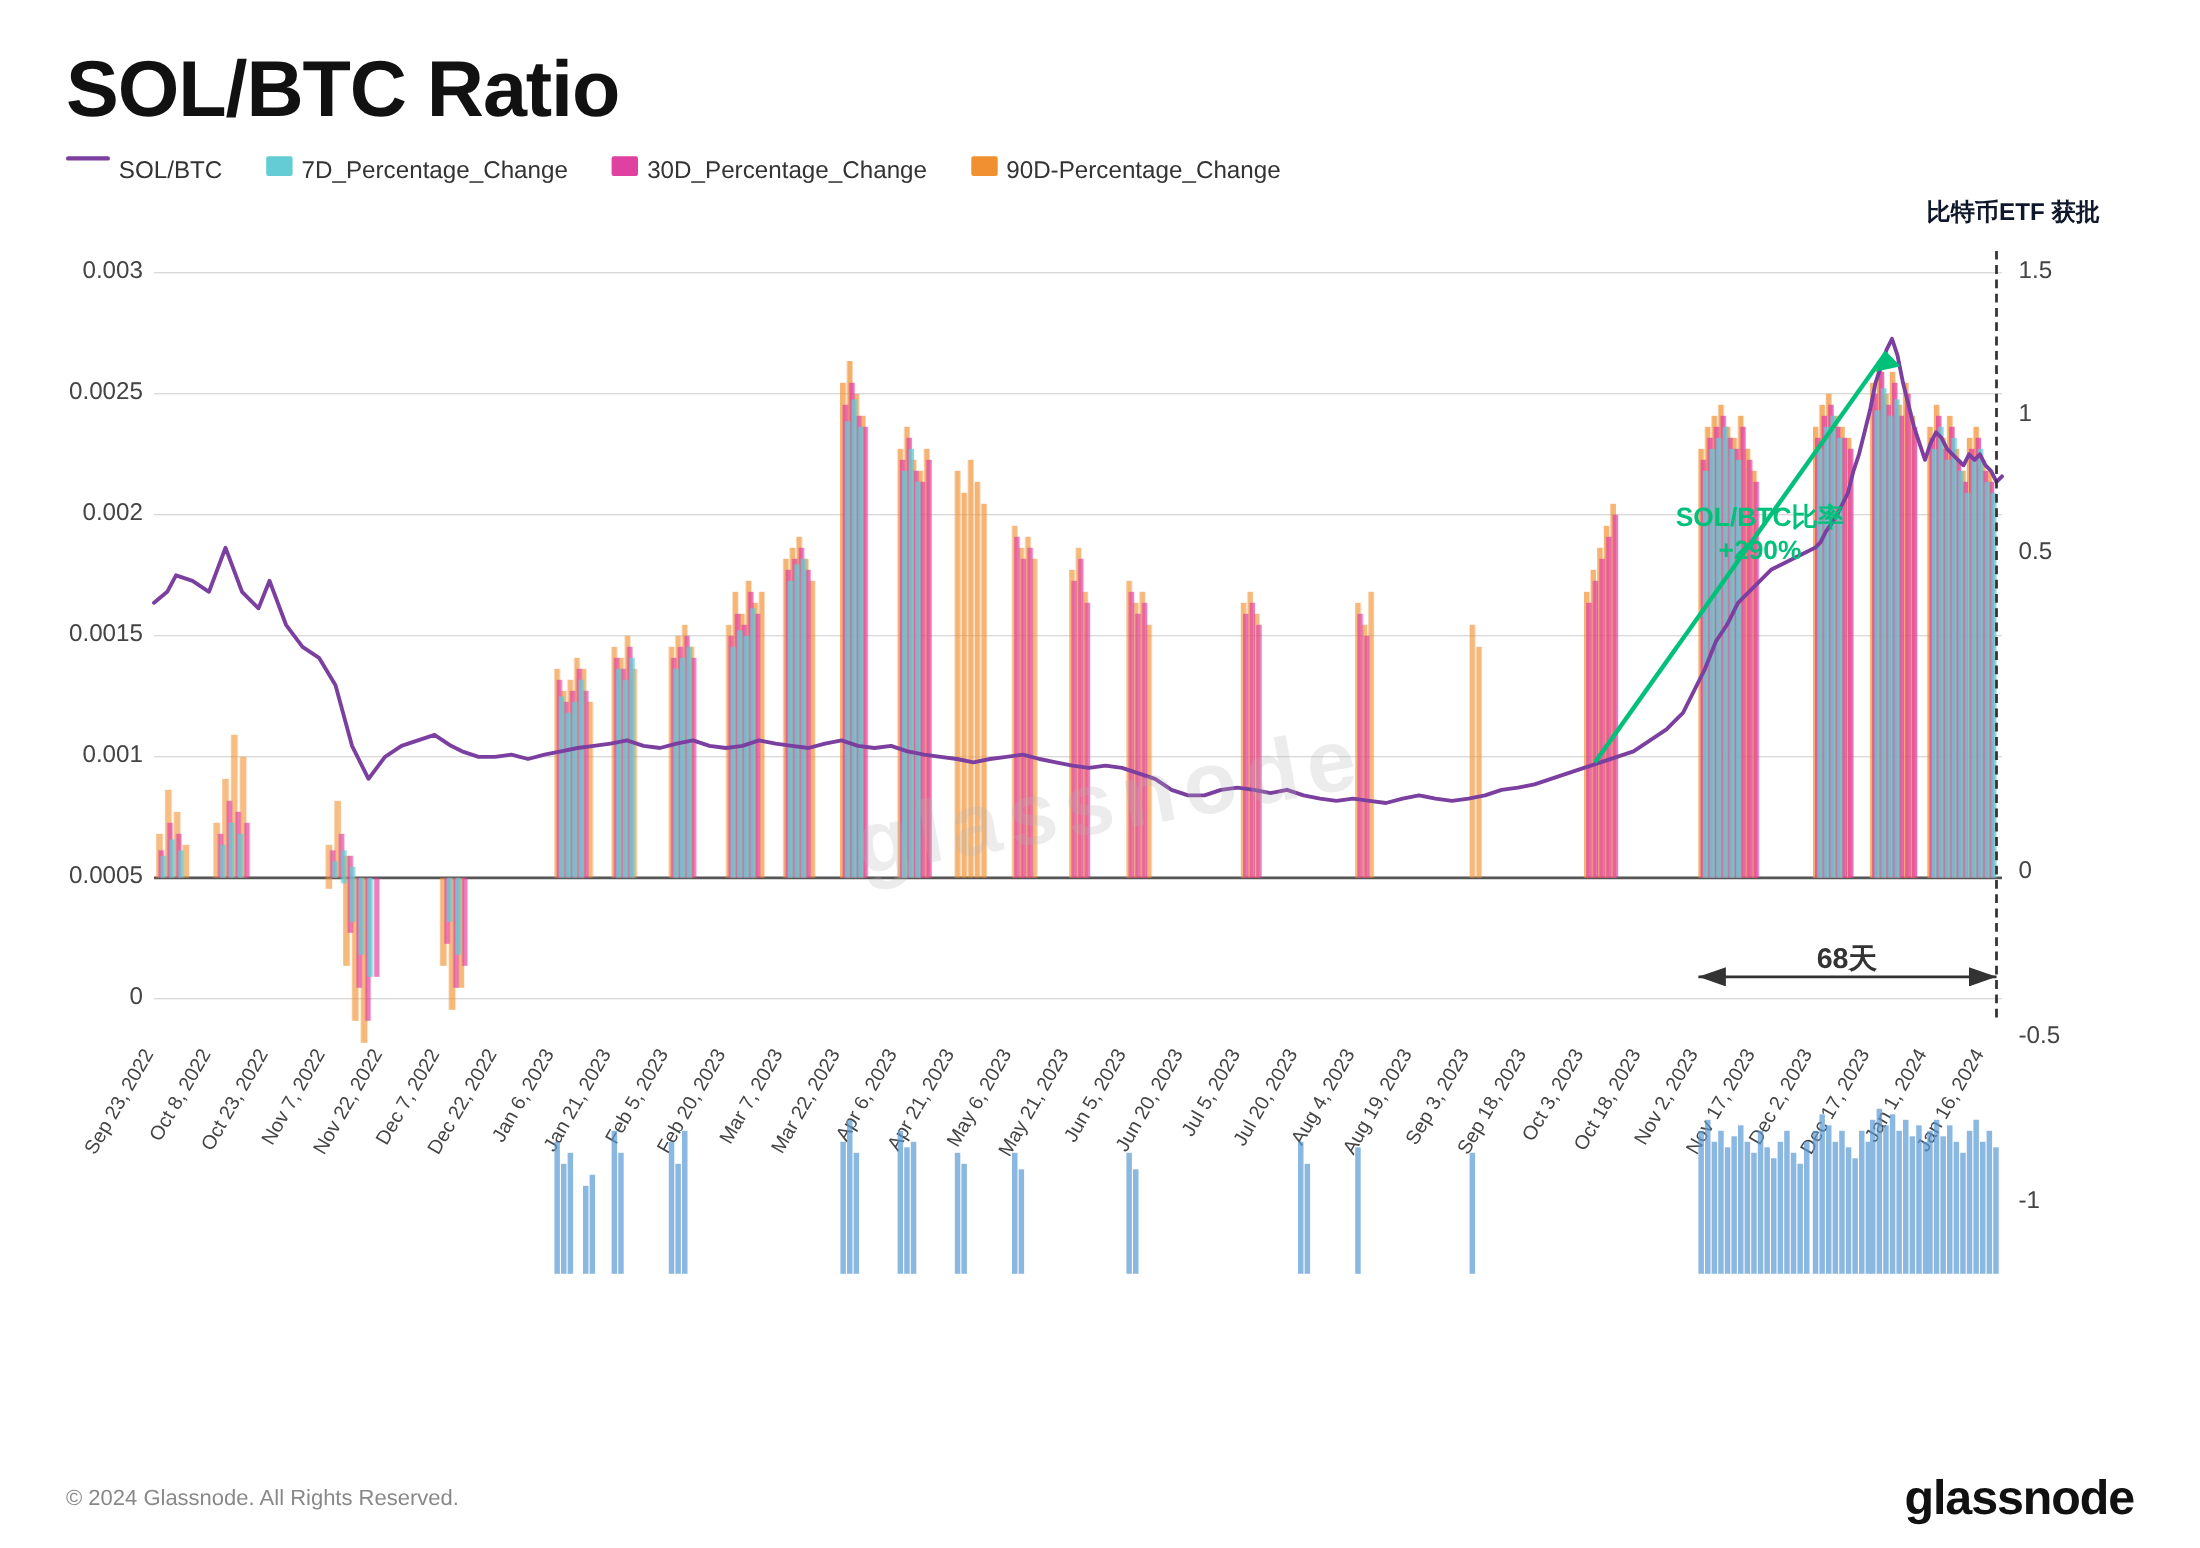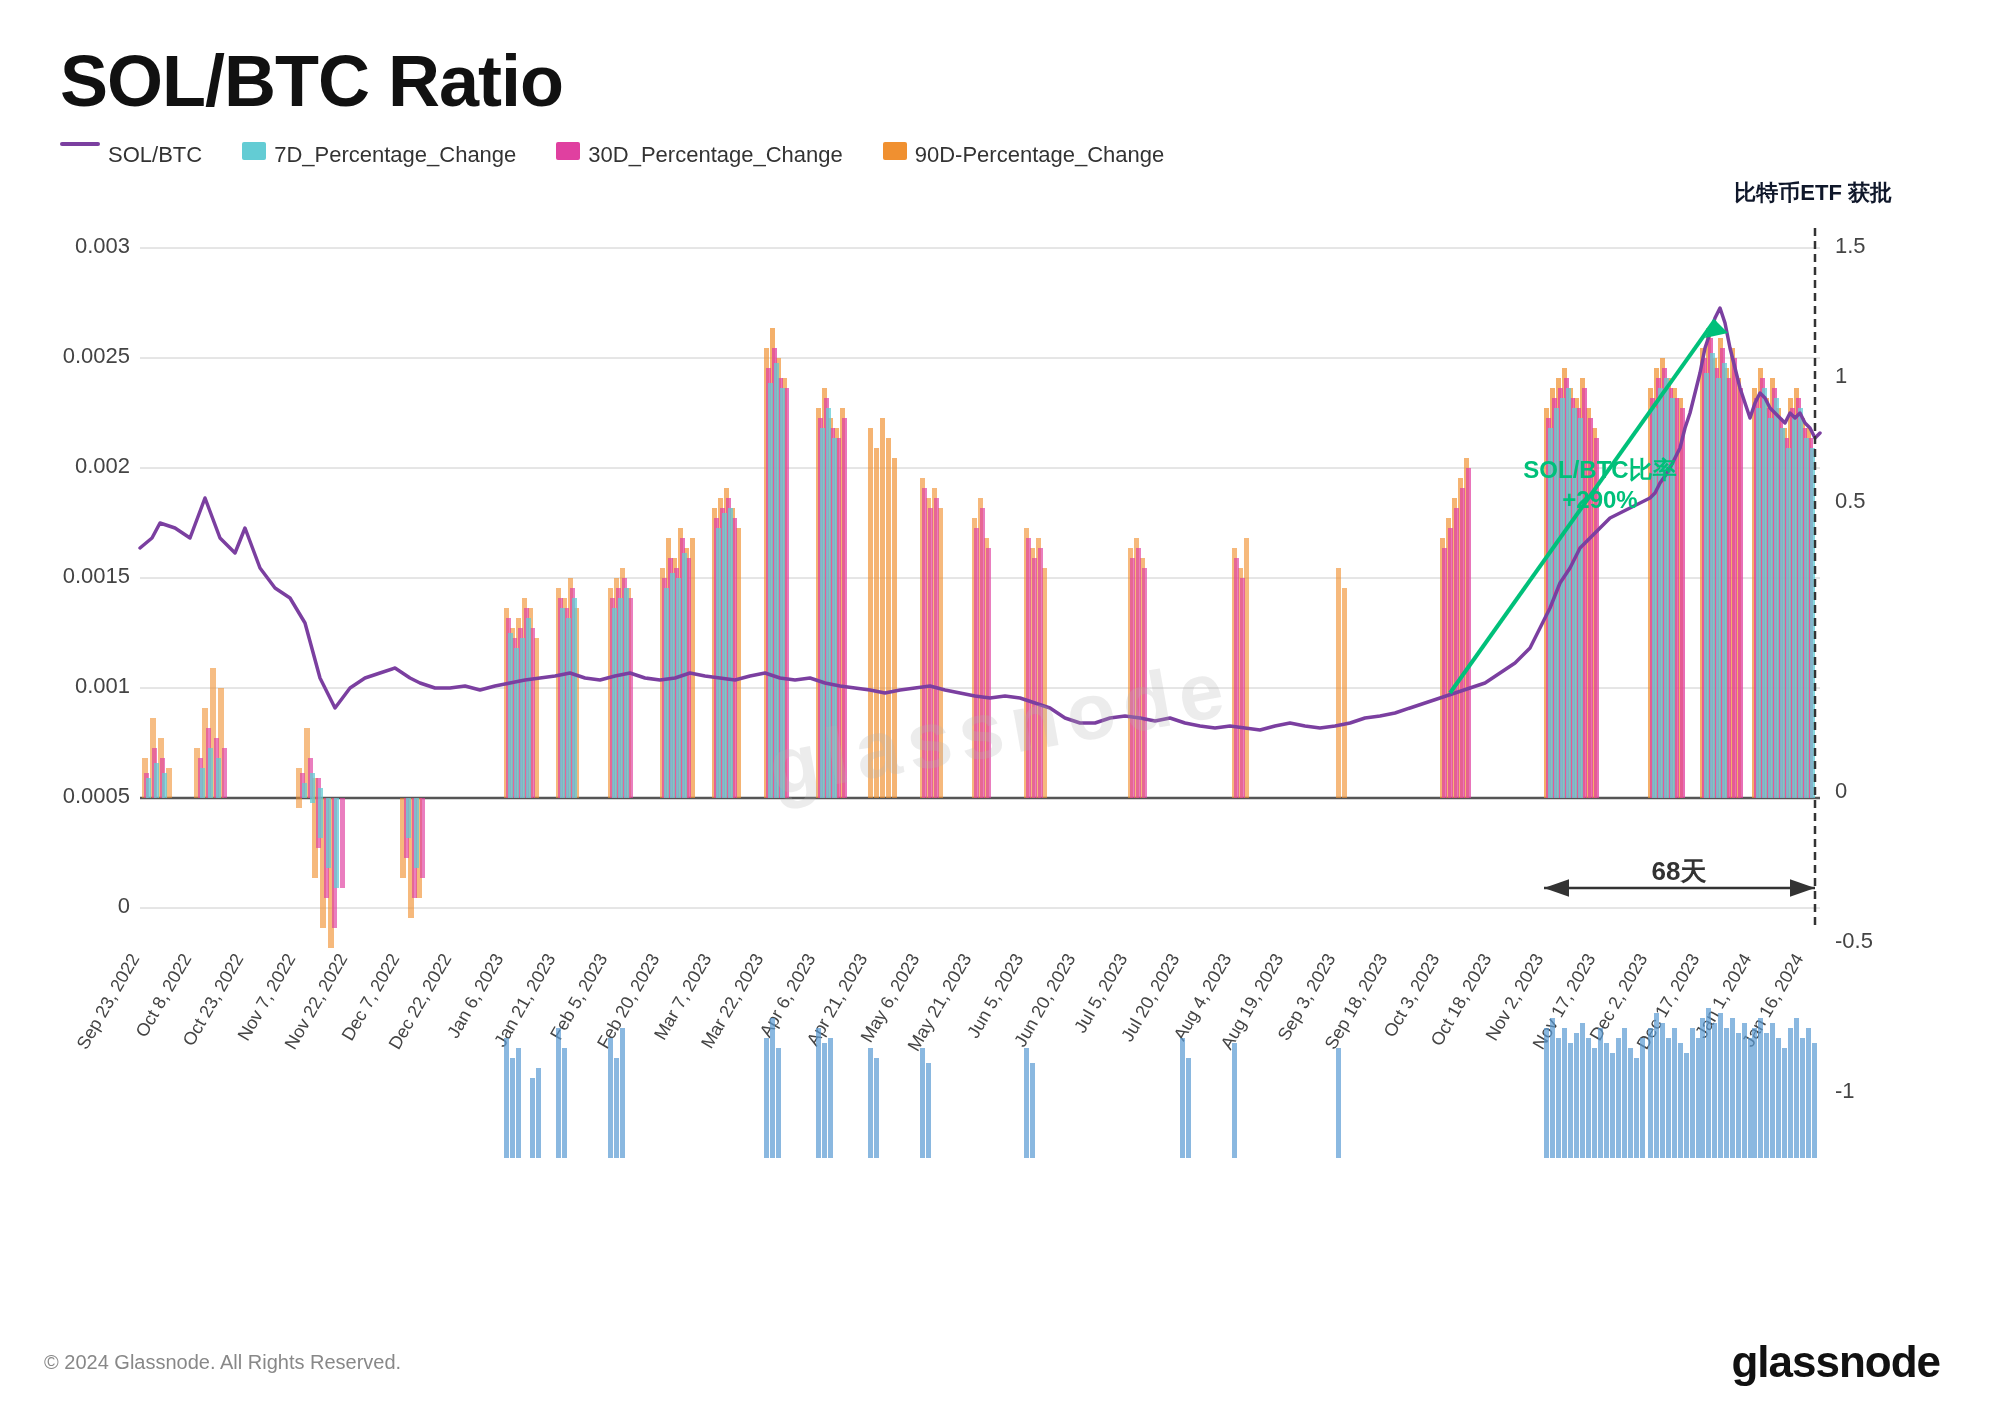--- a/index.html
+++ b/index.html
@@ -8,21 +8,21 @@
       font-family: 'Arial', sans-serif;
       width: 2000px;
       height: 1407px;
       overflow: hidden;
       position: relative;
     }
     .page-container {
       width: 2000px;
       height: 1407px;
       background: #ffffff;
-      padding: 40px 60px 30px 60px;
+      padding: 40px 43px 30px 60px;
       position: relative;
     }
     .title {
       font-size: 72px;
       font-weight: 700;
       color: #111111;
       margin-bottom: 20px;
       letter-spacing: -1px;
     }
     .legend {
@@ -63,21 +63,21 @@
       font-weight: 900;
       letter-spacing: 8px;
       white-space: nowrap;
       pointer-events: none;
       z-index: 10;
       text-transform: lowercase;
     }
     .footer {
       position: absolute;
       bottom: 20px;
-      left: 44px;
+      left: 60px;
       right: 60px;
       display: flex;
       justify-content: space-between;
       align-items: center;
     }
     .footer-copy {
       font-size: 20px;
       color: #888;
     }
     .footer-brand {

